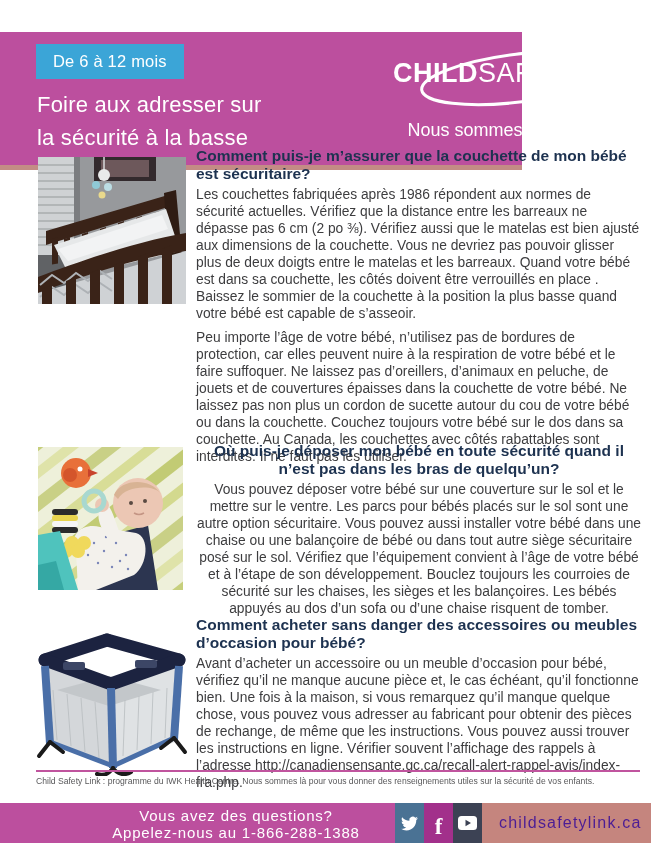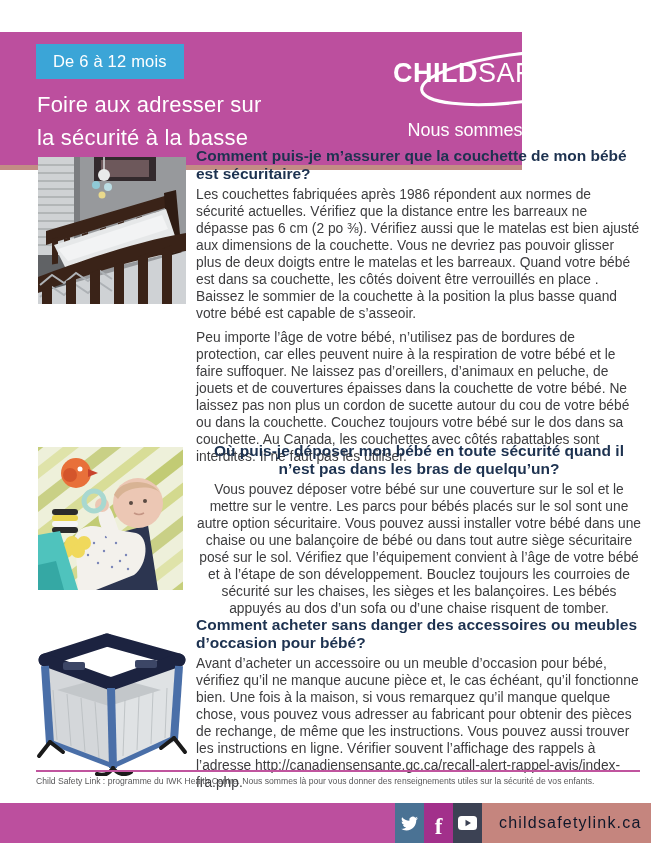--- a/index.html
+++ b/index.html
@@ -49,21 +49,21 @@
     position:absolute; left:55px; top:4px; width:362px; text-align:center;
     color:#fff; font-size:15px; line-height:17px; letter-spacing:0.8px; font-weight:400;
   }
   .social-square { position:absolute; top:0; width:29px; height:40px; display:flex; align-items:center; justify-content:center; }
   .sq-twitter { left:395px; background:#4a7294; }
   .sq-facebook { left:424px; background:#a2308b; }
   .sq-youtube { left:453px; background:#3c4254; }
   .fb-f { color:#fff; font-weight:bold; font-size:23px; font-family:"Liberation Serif", serif; line-height:1; margin-top:6px; }
   .site-segment {
     position:absolute; left:482px; top:0; width:169px; height:40px; background:#c5857e;
-    color:#0f172a; font-size:16px; letter-spacing:1.2px; line-height:40px; padding-left:17px;
+    color:#4c1d95; font-size:16px; letter-spacing:1.2px; line-height:40px; padding-left:17px;
   }
 </style>
 </head>
 <body>
 
 <div class="page">
 
   <div class="header">
     <div class="badge">De 6 à 12 mois</div>
     <div class="page-title">
@@ -248,20 +248,24 @@
 
   <div class="text-block" style="top:616px;">
     <div class="q-heading">Comment acheter sans danger des accessoires ou meubles d’occasion pour bébé?</div>
     <p>Avant d’acheter un accessoire ou un meuble d’occasion pour bébé, vérifiez qu’il ne manque aucune pièce et, le cas échéant, qu’il fonctionne bien. Une fois à la maison, si vous remarquez qu’il manque quelque chose, vous pouvez vous adresser au fabricant pour obtenir des pièces de rechange, de même que les instructions. Vous pouvez aussi trouver les instructions en ligne. Vérifier souvent l’affichage des rappels à l’adresse http://canadiensensante.gc.ca/recall-alert-rappel-avis/index-fra.php.</p>
   </div>
 
   <div class="footnote-rule"></div>
   <div class="footnote">Child Safety Link : programme du IWK Health Centre. Nous sommes là pour vous donner des renseignements utiles sur la sécurité de vos enfants.</div>
 
   <div class="footer">
+    <div class="footer-questions">
+      <div>Vous avez des questions?</div>
+      <div>Appelez-nous au 1-866-288-1388</div>
+    </div>
     <div class="social-square sq-twitter">
       <svg width="17" height="17" viewBox="0 0 24 24">
         <path fill="#ffffff" d="M23.953 4.57a10 10 0 01-2.825.775 4.958 4.958 0 002.163-2.723c-.951.555-2.005.959-3.127 1.184a4.92 4.92 0 00-8.384 4.482C7.69 8.095 4.067 6.13 1.64 3.162a4.822 4.822 0 00-.666 2.475c0 1.71.87 3.213 2.188 4.096a4.904 4.904 0 01-2.228-.616v.06a4.923 4.923 0 003.946 4.827 4.996 4.996 0 01-2.212.085 4.936 4.936 0 004.604 3.417 9.867 9.867 0 01-6.102 2.105c-.39 0-.779-.023-1.17-.067a13.995 13.995 0 007.557 2.209c9.053 0 13.998-7.496 13.998-13.985 0-.21 0-.42-.015-.63A9.935 9.935 0 0024 4.59z"></path>
       </svg>
     </div>
     <div class="social-square sq-facebook">
       <span class="fb-f">f</span>
     </div>
     <div class="social-square sq-youtube">
       <svg width="19" height="14" viewBox="0 0 19 14">

